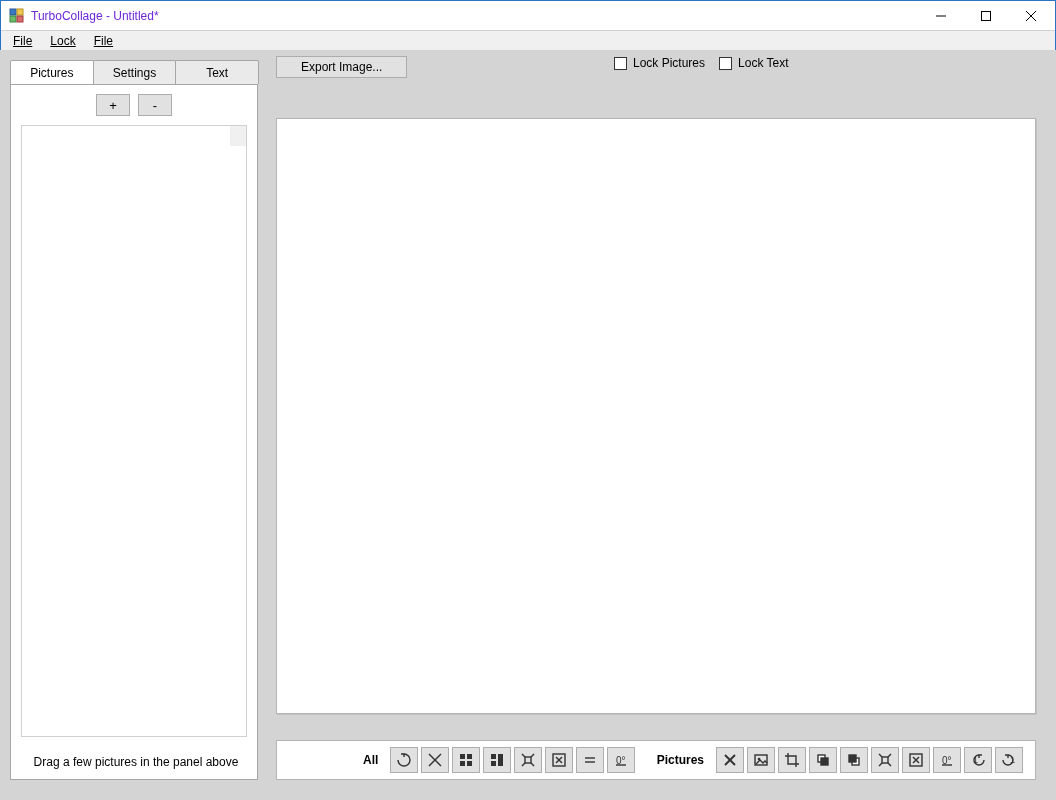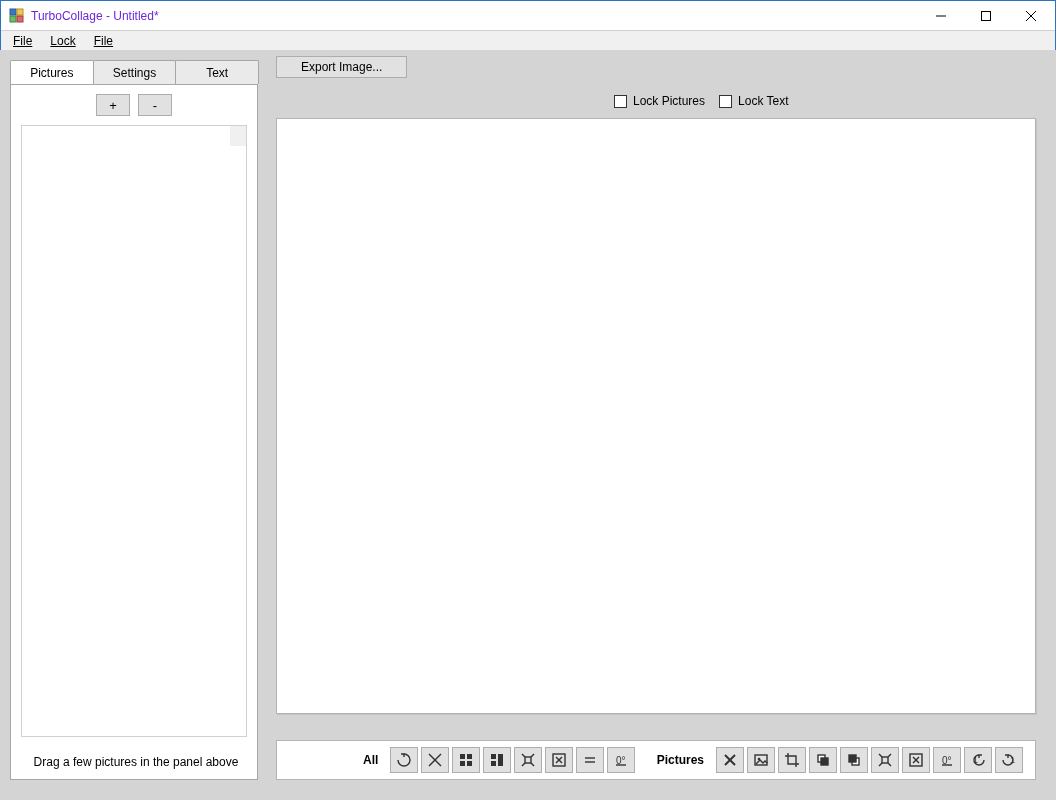--- a/index.html
+++ b/index.html
@@ -141,21 +141,21 @@
   font-size: 12px;
   cursor: default;
 }
 .locks {
   position: absolute;
   left: 614px; top: 6px;
   display: flex;
   align-items: center;
   gap: 14px;
 }
-.chklabel { display: flex; align-items: center; gap: 6px; font-size: 12px; margin-top: 38px; }
+.chklabel { display: flex; align-items: center; gap: 6px; font-size: 12px; }
 .chkbox { width: 13px; height: 13px; border: 1px solid #333; background: #fff; }
 
 .canvas-wrap {
   position: absolute;
   left: 276px; right: 20px;
   top: 68px; bottom: 86px;
   background: #fff;
   border: 1px solid #b4b4b4;
   box-shadow: 1px 1px 0 rgba(0,0,0,0.08);
 }

